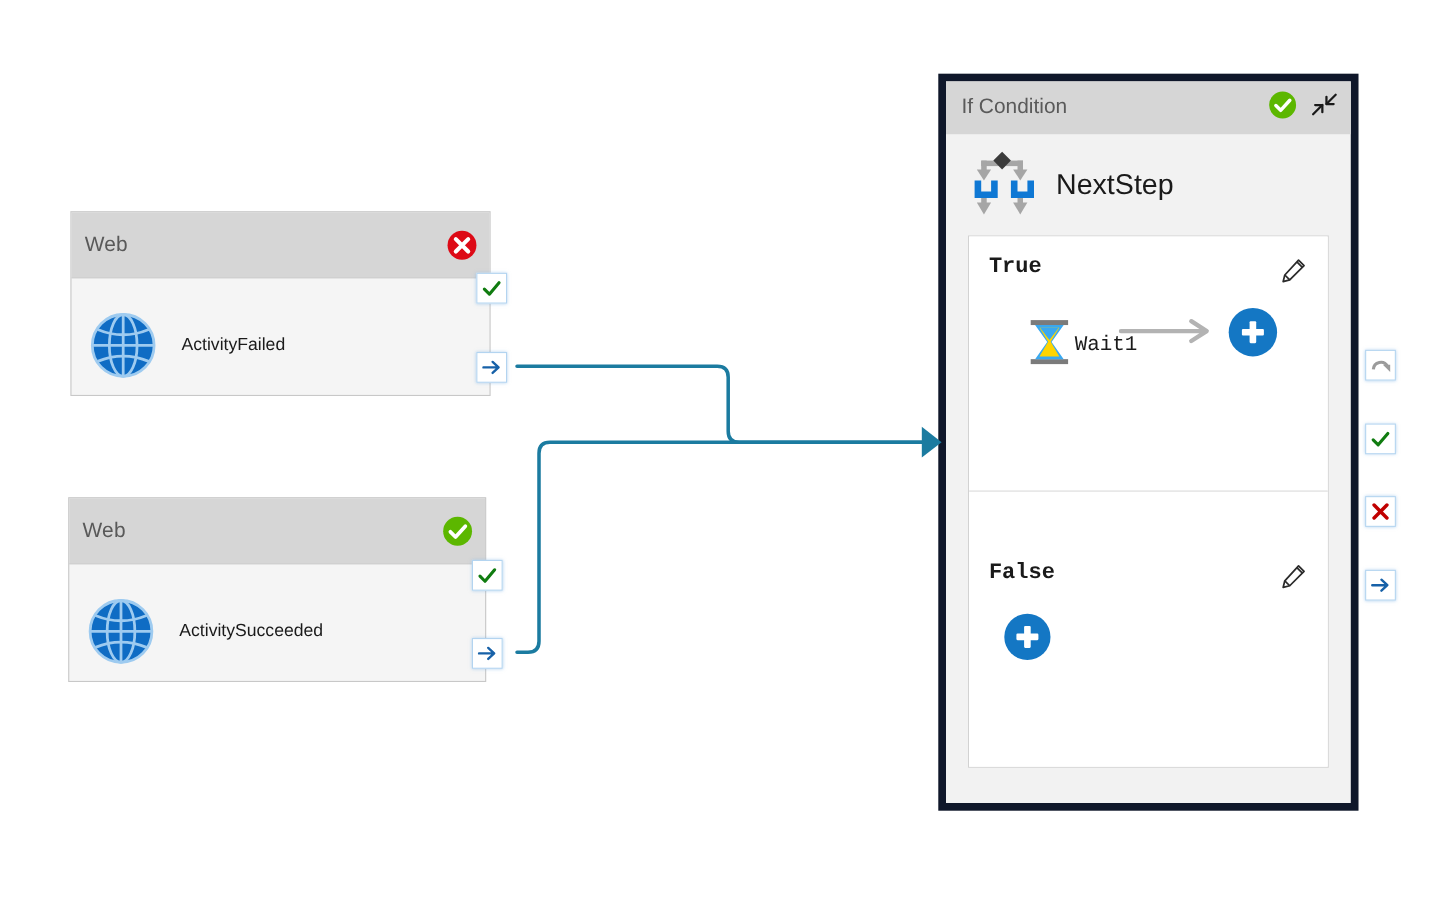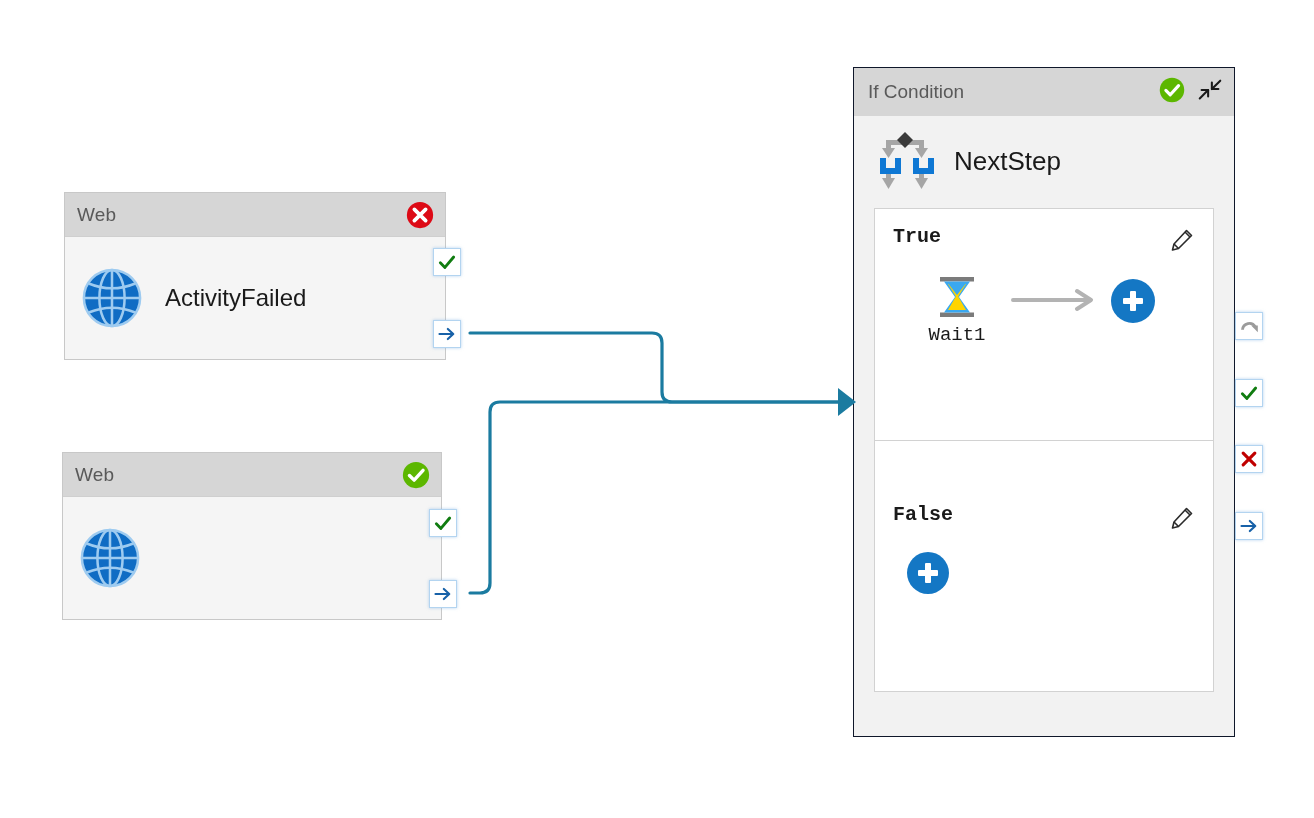--- a/index.html
+++ b/index.html
@@ -18,21 +18,21 @@
 
   
   .activity-node {
     position: absolute;
     background: #f5f5f5;
     border: 1px solid #c8c8c8;
     box-sizing: border-box;
   }
   .node-header {
     position: relative;
-    height: 44px;
+    height: 60px;
     background: #d6d6d6;
     border-bottom: 1px solid #cfcfcf;
     display: flex;
     align-items: center;
     padding: 0 12px;
     box-sizing: border-box;
   }
   .node-header-title {
     font-size: 19px;
     color: #595959;
@@ -52,21 +52,21 @@
     padding: 12px 16px;
     box-sizing: border-box;
     height: calc(100% - 44px);
   }
   .node-icon {
     width: 62px;
     height: 62px;
     flex: 0 0 62px;
   }
   .node-label {
-    font-size: 24px;
+    font-size: 16px;
     color: #1a1a1a;
     margin-left: 22px;
     white-space: nowrap;
   }
 
   
   .port-badge {
     position: absolute;
     width: 28px;
     height: 28px;
@@ -82,21 +82,21 @@
   .port-badge svg { display: block; }
 
   
   .composite-panel {
     position: absolute;
     left: 853px;
     top: 67px;
     width: 382px;
     height: 670px;
     background: #f2f2f2;
-    border: 1px solid #0f172a;
+    border: 7px solid #0f172a;
     box-sizing: border-box;
   }
   .composite-header {
     position: relative;
     height: 48px;
     background: #d6d6d6;
     display: flex;
     align-items: center;
     padding: 0 10px 0 14px;
     box-sizing: border-box;
@@ -154,21 +154,21 @@
     height: 26px;
   }
   .branch-content {
     display: flex;
     align-items: center;
     margin-top: 26px;
     padding-left: 32px;
   }
   .wait-item {
     display: flex;
-    flex-direction: column;
+    flex-direction: row;
     align-items: center;
     width: 64px;
   }
   .wait-icon { width: 46px; height: 46px; }
   .wait-label {
     margin-top: 4px;
     font-size: 19px;
     color: #1a1a1a;
   }
   .flow-arrow { width: 86px; height: 24px; margin: 0 14px 20px 22px; }
@@ -278,20 +278,21 @@
           <g stroke="#9ecbf0" stroke-width="2.6" fill="none">
             <circle cx="32" cy="32" r="29"></circle>
             <ellipse cx="32" cy="32" rx="13" ry="29"></ellipse>
             <line x1="32" y1="3" x2="32" y2="61"></line>
             <line x1="3" y1="32" x2="61" y2="32"></line>
             <path d="M8 17 Q32 27 56 17"></path>
             <path d="M8 47 Q32 37 56 47"></path>
           </g>
         </svg>
       </span>
+      <span class="node-label">ActivitySucceeded</span>
     </div>
     <div class="port-badge" style="left:366px; top:56px;">
       <svg viewBox="0 0 24 24" width="20" height="20">
         <path d="M4 13 L9.5 18.5 L20 6" stroke="#107c10" stroke-width="3.4" fill="none" stroke-linecap="round" stroke-linejoin="round"></path>
       </svg>
     </div>
     <div class="port-badge" style="left:366px; top:127px;">
       <svg viewBox="0 0 24 24" width="20" height="20">
         <path d="M3 12 H19 M13 6 L19.5 12 L13 18" stroke="#1761a8" stroke-width="2.6" fill="none" stroke-linecap="round" stroke-linejoin="round"></path>
       </svg>

